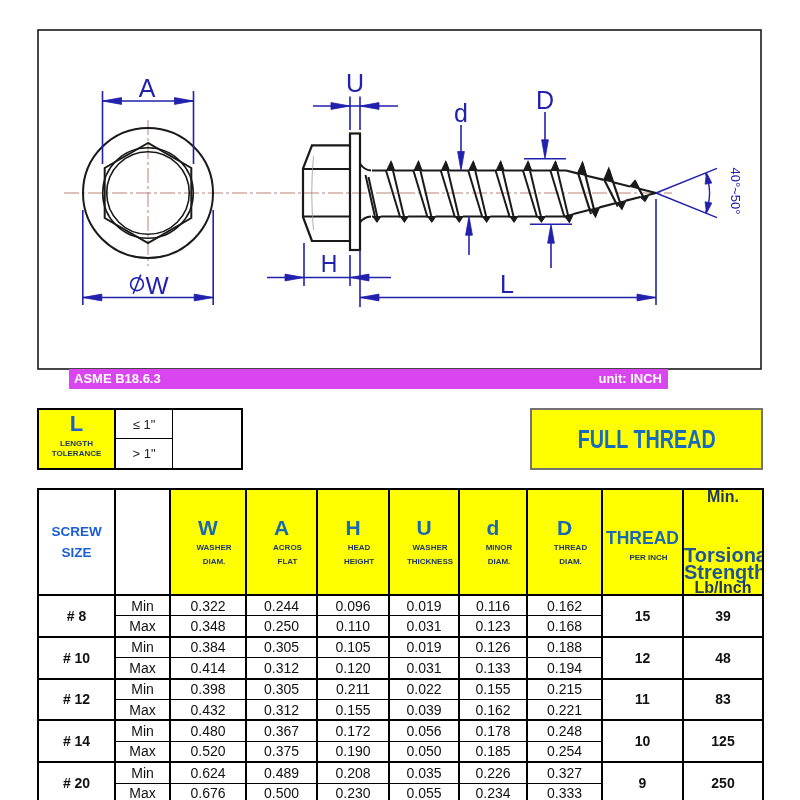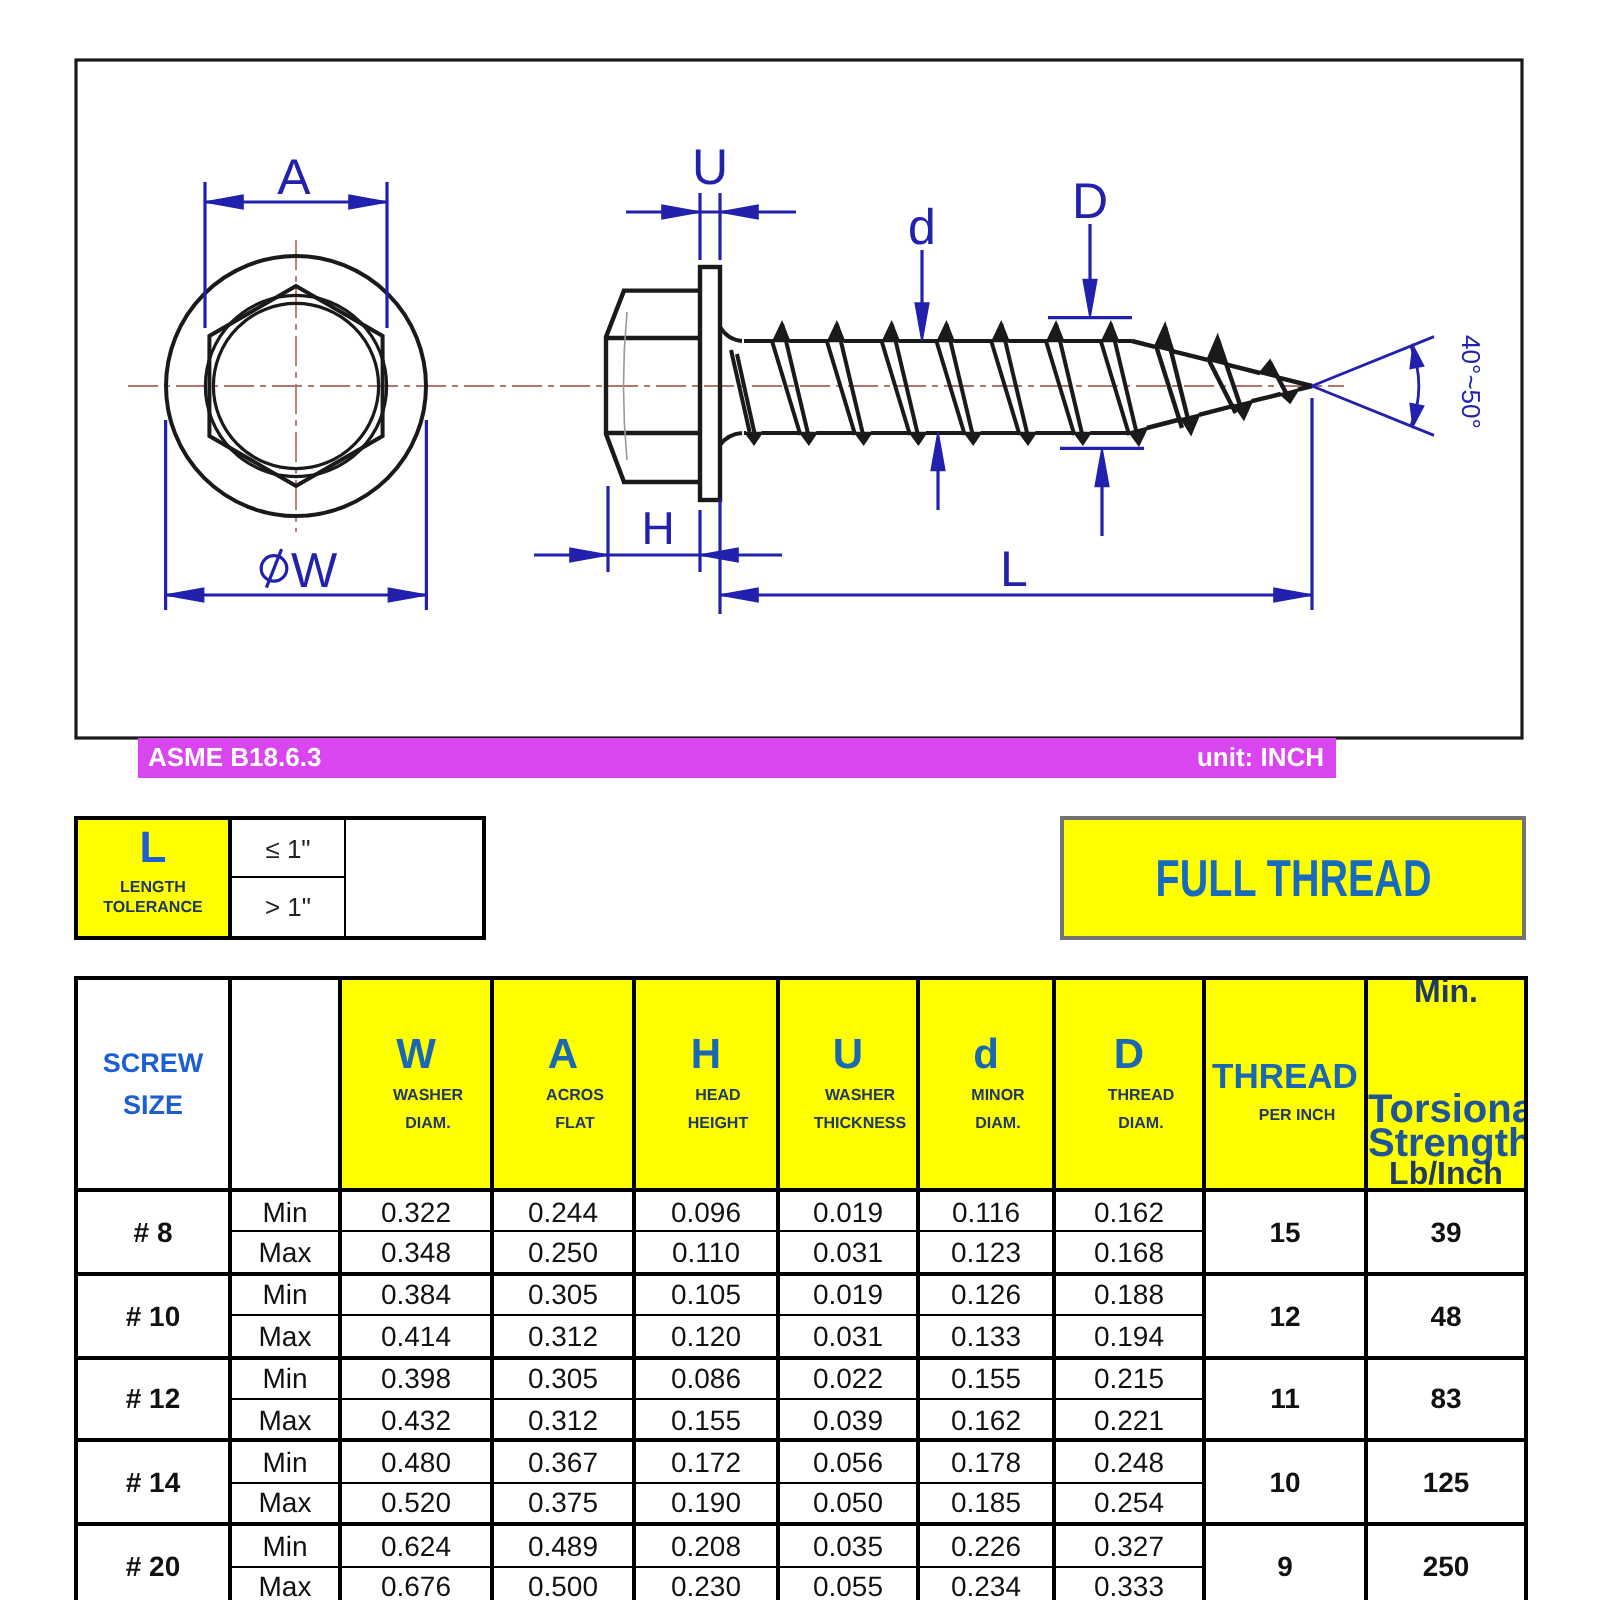--- a/index.html
+++ b/index.html
@@ -291,21 +291,21 @@
 <td class="val">0.120</td>
 <td class="val">0.031</td>
 <td class="val">0.133</td>
 <td class="val">0.194</td>
 </tr>
 <tr class="dmin">
 <td class="sz" rowspan="2"># 12</td>
 <td class="mm">Min</td>
 <td class="val">0.398</td>
 <td class="val">0.305</td>
-<td class="val">0.086</td>
+<td class="val">0.211</td>
 <td class="val">0.022</td>
 <td class="val">0.155</td>
 <td class="val">0.215</td>
 <td class="tpi" rowspan="2">11</td>
 <td class="tor2" rowspan="2">83</td>
 </tr>
 <tr class="dmax">
 <td class="mm">Max</td>
 <td class="val">0.432</td>
 <td class="val">0.312</td>

